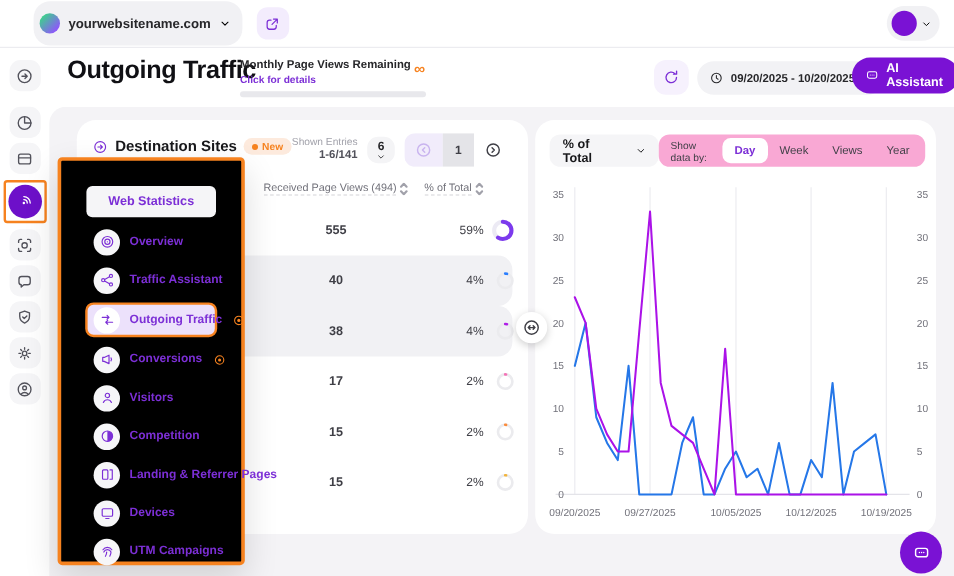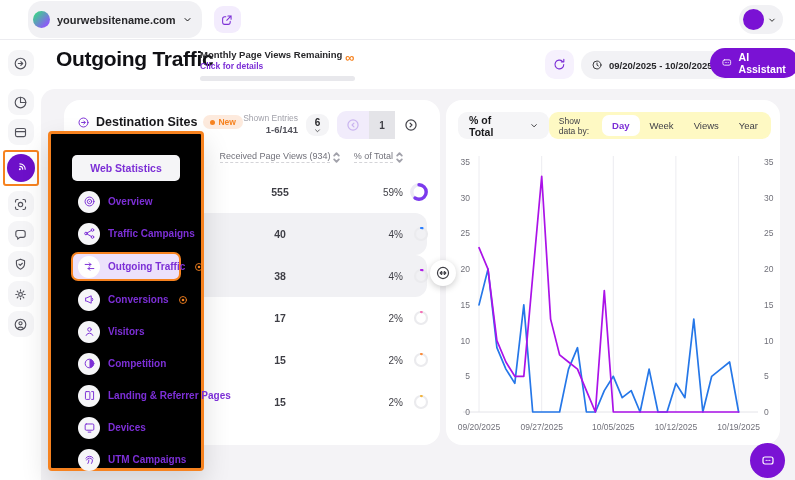--- a/index.html
+++ b/index.html
@@ -57,21 +57,21 @@
   .row{display:grid;grid-template-columns:140px 122px 62px 26px;align-items:center;height:42px;padding:0 2px}
   .row.hl{background:#f1f1f4;border-radius:12px}
   .row .name{font-size:10px;color:#52525b}
   .row .rec{font-size:10.5px;color:#3f3f46;justify-self:center;font-weight:600}
   .row .pct{font-size:10px;color:#3f3f46;justify-self:end;font-weight:400}
   .row .dn{justify-self:end}
   
   .chart-panel{position:absolute;left:446px;top:100px;width:334px;height:345px;background:#fff;border-radius:16px;z-index:2;box-sizing:border-box}
   .cp-head{display:flex;align-items:center;padding:12px 9px 0 12px}
   .metric{background:#f5f5f7;border-radius:9px;height:27px;display:flex;align-items:center;gap:16px;padding:0 11px;font-size:10.5px;font-weight:700;color:#18181b;cursor:pointer}
-  .periods{margin-left:auto;background:#fef9c3;border-radius:9px;height:27px;display:flex;align-items:center;padding:0 3px}
+  .periods{margin-left:auto;background:#f9a8d4;border-radius:9px;height:27px;display:flex;align-items:center;padding:0 3px}
   .periods .lbl{font-size:8.5px;color:#3f3f46;padding:0 7px}
   .period{font-size:9.5px;color:#3f3f46;padding:5px 10px;border-radius:7px;cursor:pointer}
   .period.sel{background:#fff;color:#7c2fd6;font-weight:700}
   #chart-svg{position:absolute;left:6px;top:46px}
   .ax{font-size:8.5px;fill:#71717a;font-family:"Liberation Sans",sans-serif}
   
   .overlay{position:absolute;left:48px;top:131px;width:156px;height:340px;background:#000000;border:3px solid #f6821f;border-radius:4px;z-index:6;box-shadow:0 12px 28px rgba(0,0,0,.14);box-sizing:border-box;padding:20px}
   .om-head{background:#f5f5f7;border-radius:5px;height:26px;display:flex;align-items:center;justify-content:center;font-size:10.5px;font-weight:700;color:#7c2fd6;margin:1px 1px 7px}
   .om-item{display:flex;align-items:center;gap:8px;height:27px;padding:0 5px;margin:0 2px 5px;color:#7c2fd6;cursor:pointer}
   .om-ic{width:22px;height:22px;border-radius:50%;background:#f6f6f8;display:flex;align-items:center;justify-content:center;flex:none}
@@ -242,21 +242,21 @@
               <circle cx="12" cy="12" r="7.6"></circle>
               <path d="M10.6 9.2L13.4 12l-2.8 2.8"></path>
             </svg>
         </div>
       </div>
     </div>
   </div>
   <div class="cols">
     <div class="col-h"></div>
     <div class="col-h c">
-      <span class="txt">Received Page Views (934)</span>
+      <span class="txt">Received Page Views (494)</span>
       <svg class="ic" width="7" height="11" viewBox="0 0 7 11" stroke-width="1.1" style="color:#a1a1aa">
           <path d="M1.2 3.6L3.5 1.2l2.3 2.4M1.2 7.4L3.5 9.8l2.3-2.4"></path>
         </svg>
     </div>
     <div class="col-h r">
       <span class="txt">% of Total</span>
       <svg class="ic" width="7" height="11" viewBox="0 0 7 11" stroke-width="1.1" style="color:#a1a1aa">
           <path d="M1.2 3.6L3.5 1.2l2.3 2.4M1.2 7.4L3.5 9.8l2.3-2.4"></path>
         </svg>
     </div>
@@ -385,21 +385,21 @@
 
   <div class="om-item">
     <span class="om-ic">
         <svg class="ic" viewBox="0 0 24 24">
           <circle cx="5.5" cy="12" r="2.4"></circle>
           <circle cx="17.5" cy="5.5" r="2.4"></circle>
           <circle cx="17.5" cy="18.5" r="2.4"></circle>
           <path d="M7.7 10.9l7.6-4.3M7.7 13.1l7.6 4.3"></path>
         </svg>
       </span>
-    <span class="om-label">Traffic Campaigns</span>
+    <span class="om-label">Traffic Assistant</span>
   </div>
 
   <div class="om-item active">
     <span class="om-ic">
         <svg class="ic" viewBox="0 0 24 24">
           <path d="M4 8.2h10.5M11.5 5.2l3 3-3 3"></path>
           <path d="M20 15.8H9.5M12.5 12.8l-3 3 3 3"></path>
         </svg>
       </span>
     <span class="om-label">Outgoing Traffic</span>

